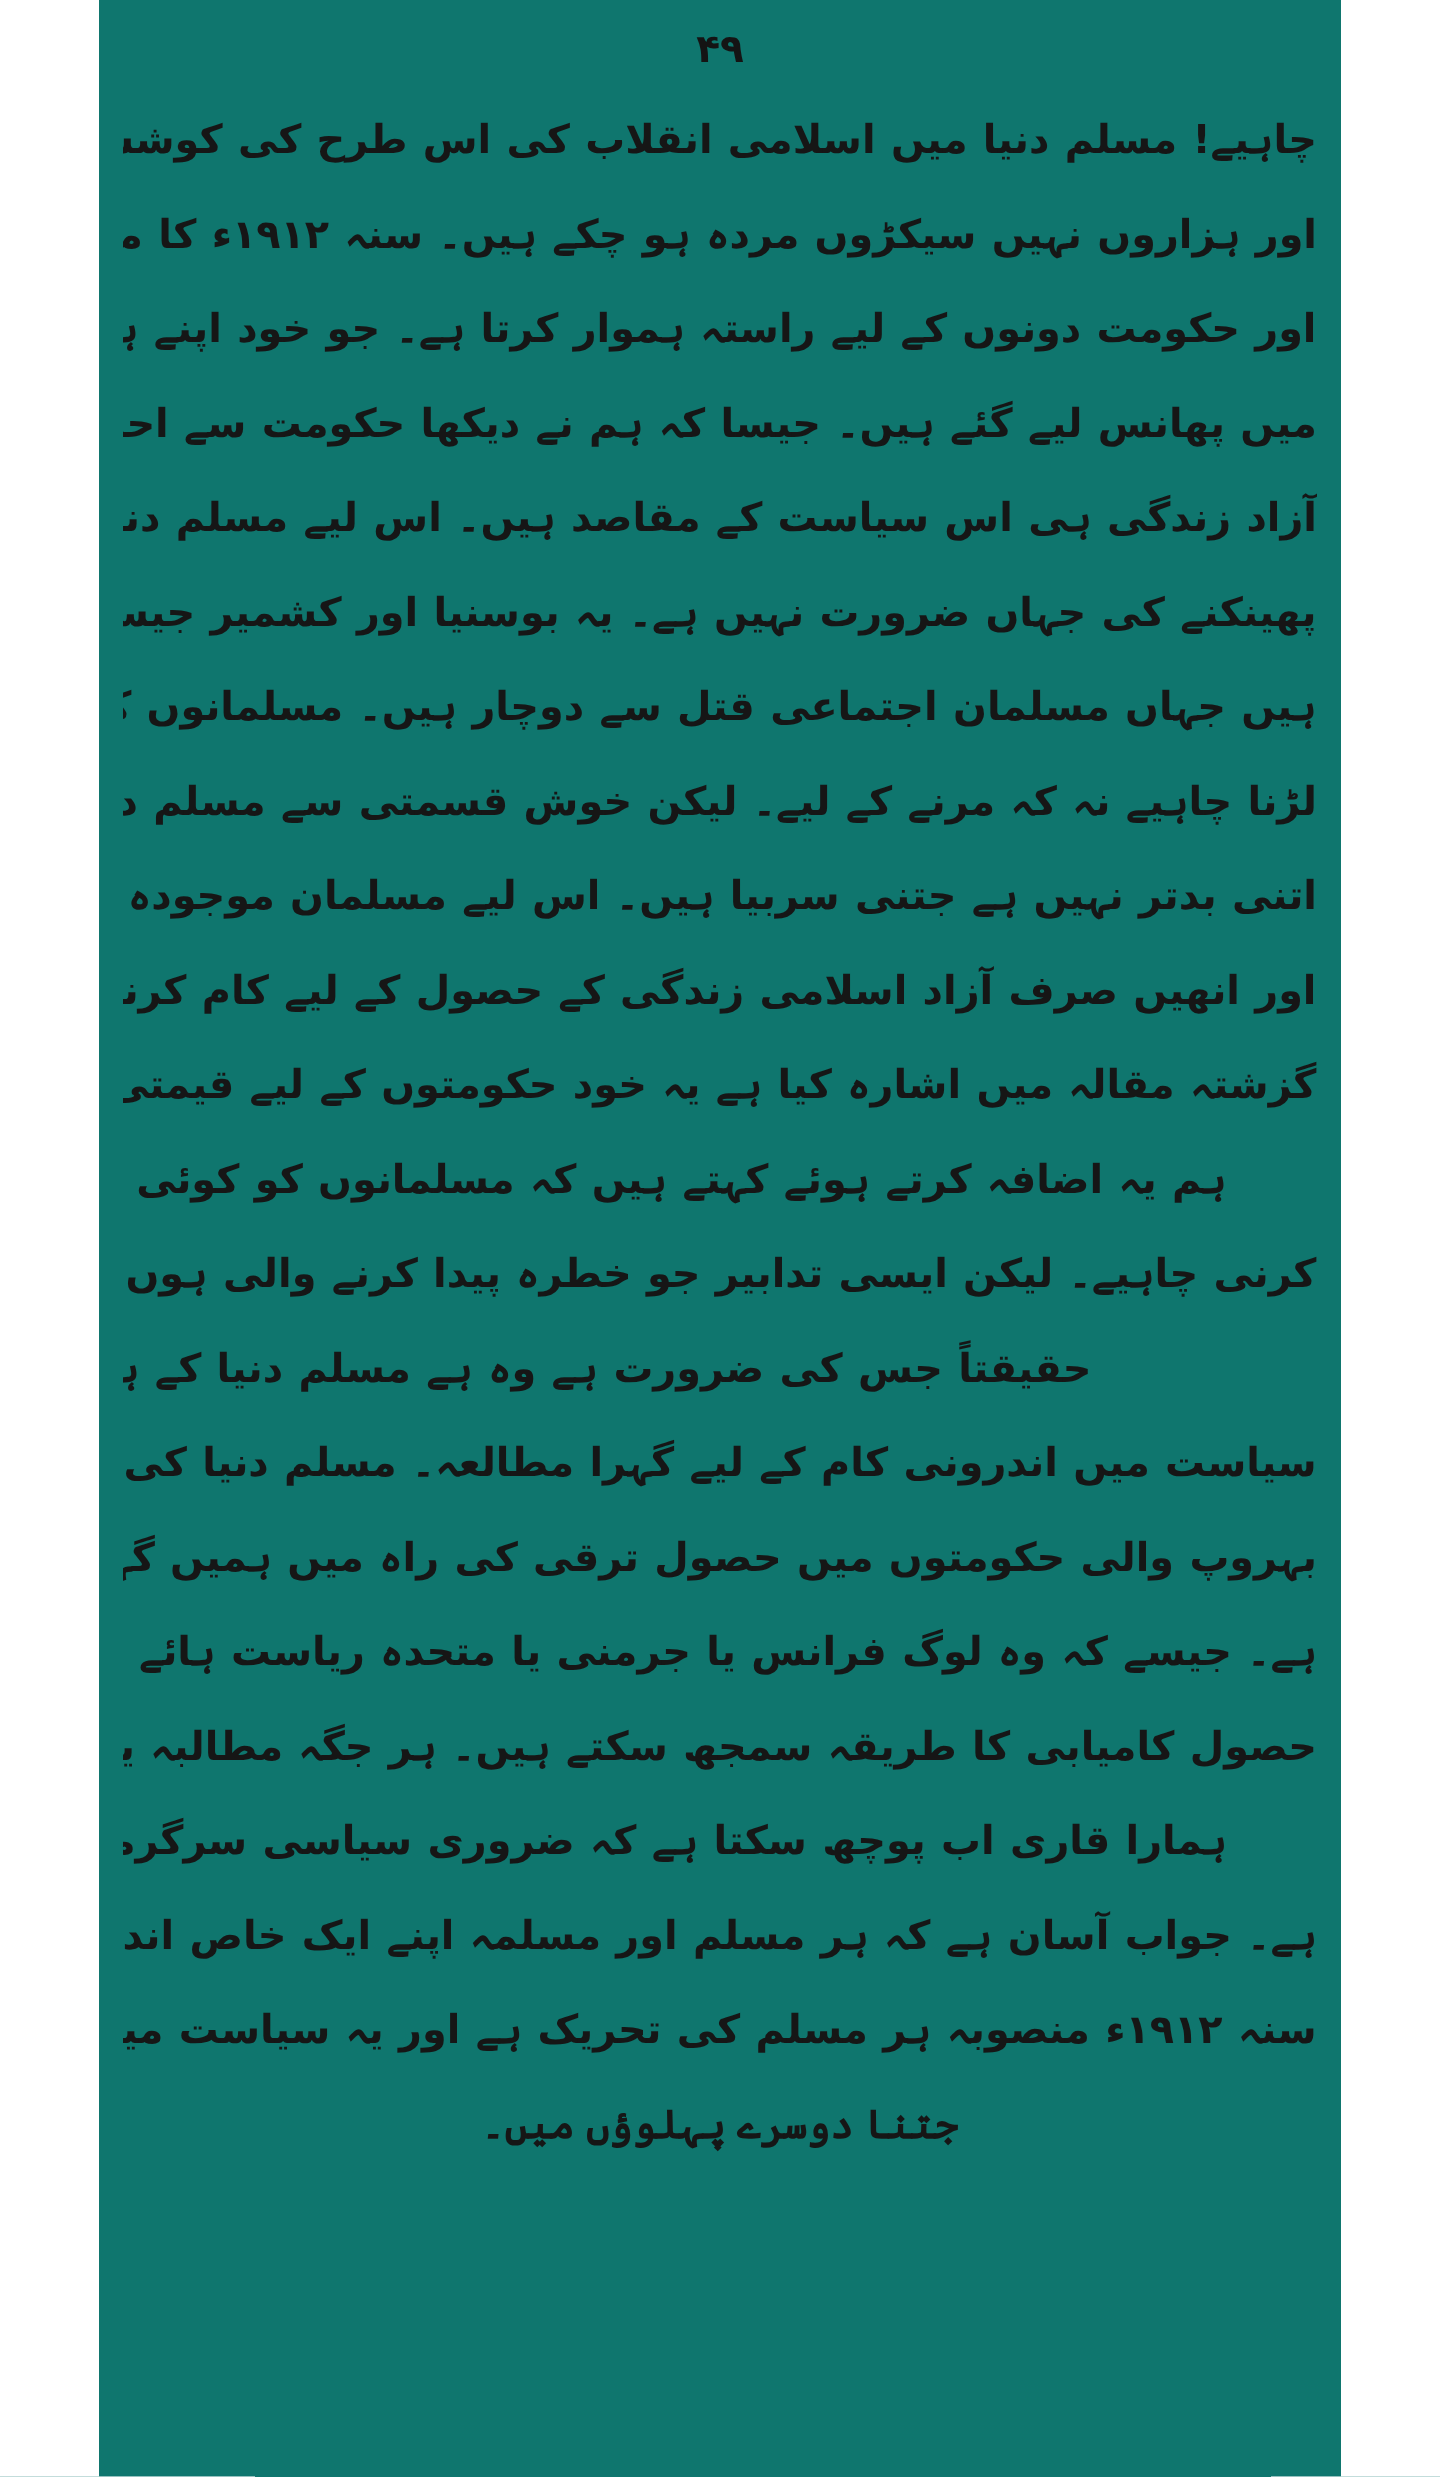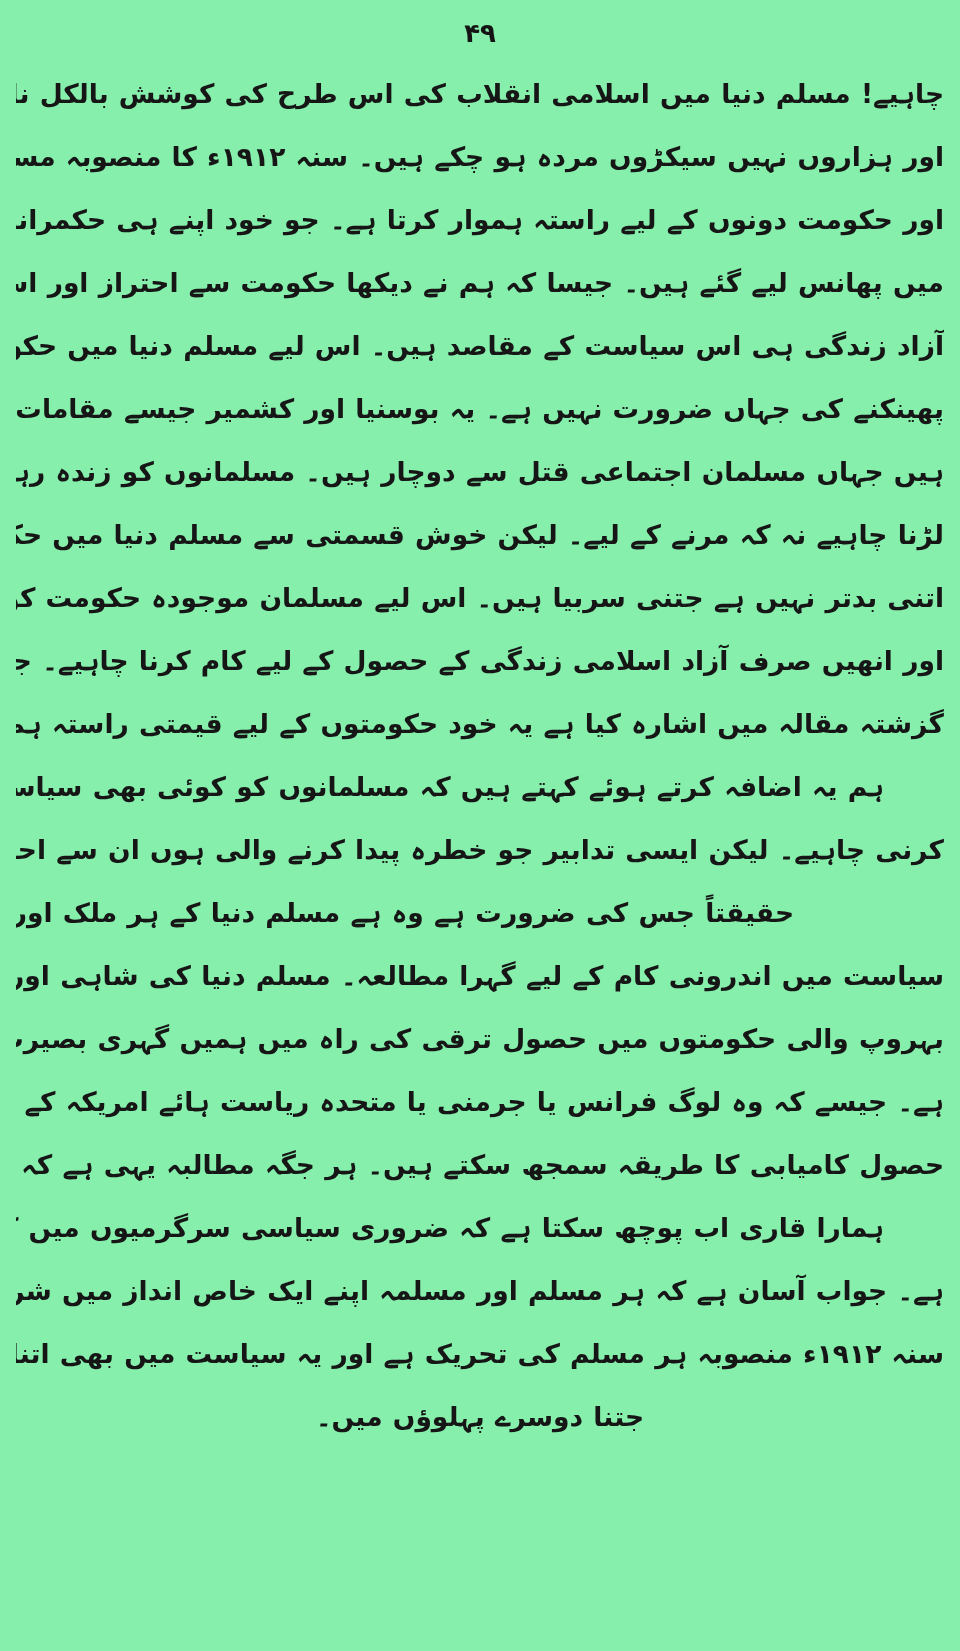--- a/index.html
+++ b/index.html
@@ -2,24 +2,24 @@
 <html lang="ur" dir="rtl"><head>
 <meta charset="utf-8">
 <style>
   html, body {
     margin: 0;
     padding: 0;
     background: #ffffff;
   }
   .page {
     position: relative;
-    width: 960px;
+    width: 828px;
     height: 1651px;
     margin: 0 auto;
-    background: #86efac;
+    background: #0f766e;
     color: #121212;
     font-family: "DejaVu Sans", sans-serif;
     direction: rtl;
     overflow: hidden;
   }
   .page-number {
     text-align: center;
     padding-top: 18px;
     font-size: 26px;
     font-weight: bold;
@@ -43,20 +43,21 @@
     
     text-align-last: justify;
     word-spacing: 1px;
     color: #161616;
   }
   .line.last {
     text-align-last: right;
   }
   .line.center-last {
     text-align-last: center;
+    font-family: Liberation Serif, serif;
   }
 </style>
 </head>
 <body>
 
 <div class="page">
   <div class="page-number">۴۹</div>
   <div class="text-body">
       <div class="para">
         <div class="line">چاہیے! مسلم دنیا میں اسلامی انقلاب کی اس طرح کی کوشش بالکل ناکام ہو چکی ہے</div>

